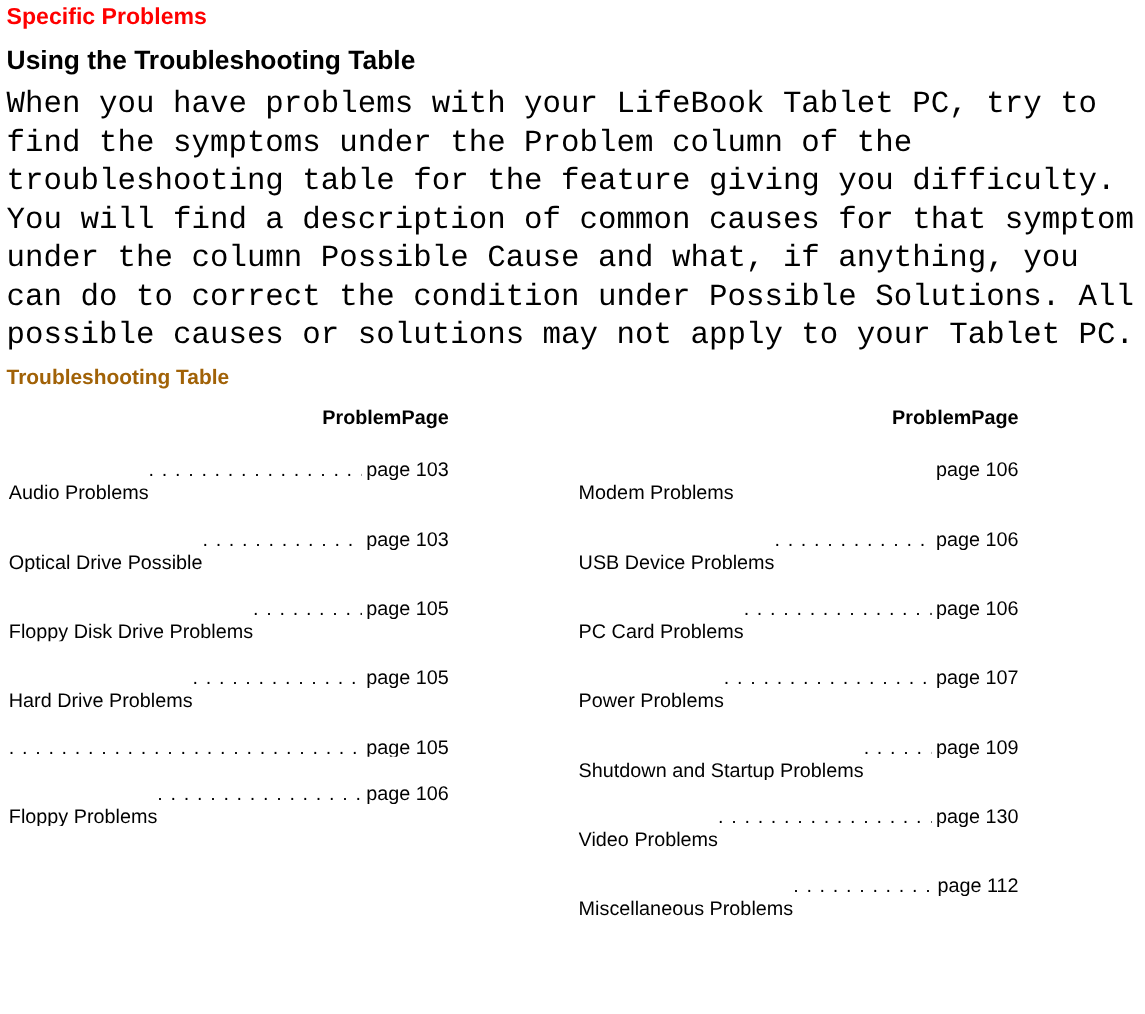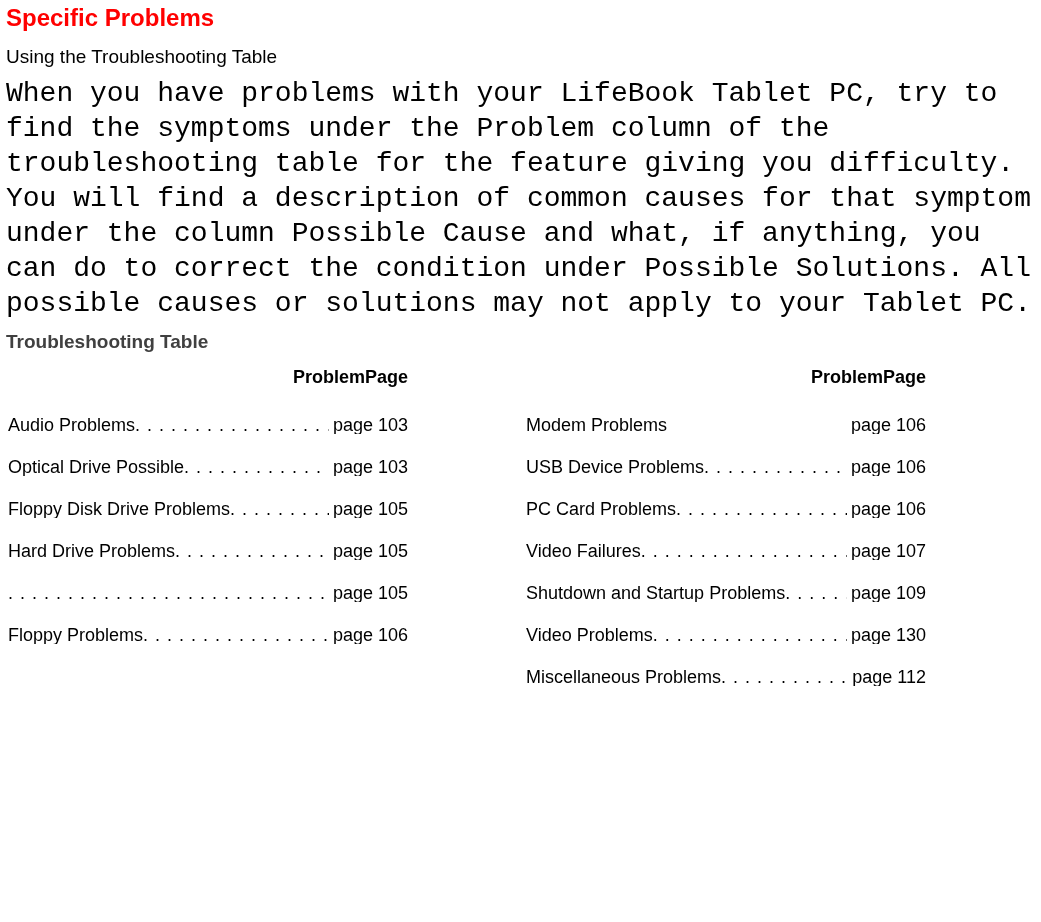--- a/index.html
+++ b/index.html
@@ -8,37 +8,37 @@
       font-family: Arial, Helvetica, sans-serif;
       color: #000;
       background: #fff;
       width: 1041px;
     }
     .page {
       padding: 0 6px 0 6px;
     }
     h1.red {
       color: #ff0000;
-      font-size: 24px;
+      font-size: 21px;
       font-weight: bold;
       margin: 4px 0 6px 0;
     }
     h2.black {
-      font-size: 19px;
-      font-weight: normal;
+      font-size: 24px;
+      font-weight: bold;
       margin: 14px 0 8px 0;
     }
     p.body {
       font-family: Liberation Mono, monospace;
       font-size: 28px;
       line-height: 1.25;
       margin: 8px 0 10px 0;
     }
     h2.red {
-      color: #404040;
+      color: #a16207;
       font-size: 19px;
       font-weight: bold;
       margin: 10px 0 14px 0;
     }
     .two-col {
       display: flex;
       justify-content: flex-start;
       gap: 118px;
       padding: 0 2px;
     }
@@ -54,20 +54,21 @@
     .toc-entry {
       font-size: 18px;
       line-height: 1;
       margin-bottom: 24px;
       display: flex;
       white-space: nowrap;
       overflow: hidden;
     }
     .toc-entry .label {
       flex: 0 0 auto;
+      margin-top: 21px;
     }
     .toc-entry .leaders {
       flex: 1 1 auto;
       overflow: hidden;
       letter-spacing: 1px;
     }
     .toc-entry .leaders::before {
       content: " . . . . . . . . . . . . . . . . . . . . . . . . . . . . . . . . . . . . . . .";
     }
     .toc-entry.noleaders .leaders::before {
@@ -148,21 +149,21 @@
         <span class="label">USB Device Problems</span>
         <span class="leaders"></span>
         <span class="page-ref">page 106</span>
       </div>
       <div class="toc-entry">
         <span class="label">PC Card Problems</span>
         <span class="leaders"></span>
         <span class="page-ref">page 106</span>
       </div>
       <div class="toc-entry">
-        <span class="label">Video Failures</span>
+        <span class="label">Power Problems</span>
         <span class="leaders"></span>
         <span class="page-ref">page 107</span>
       </div>
       <div class="toc-entry">
         <span class="label">Shutdown and Startup Problems</span>
         <span class="leaders"></span>
         <span class="page-ref">page 109</span>
       </div>
       <div class="toc-entry">
         <span class="label">Video Problems</span>

